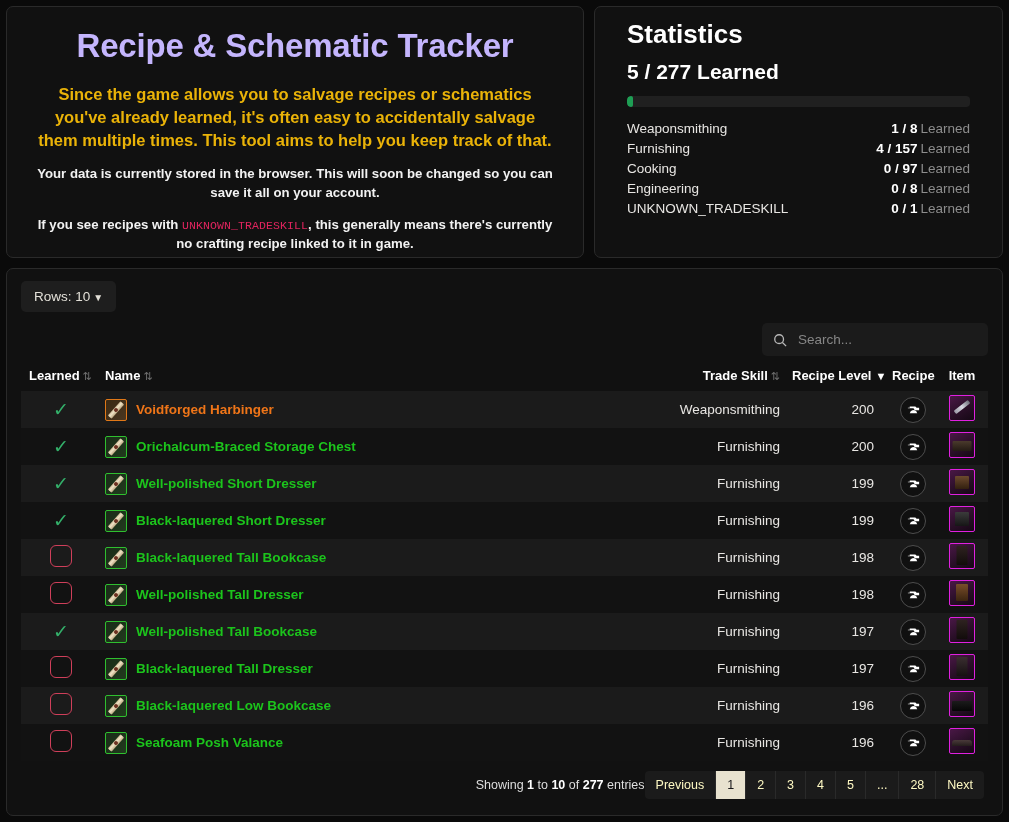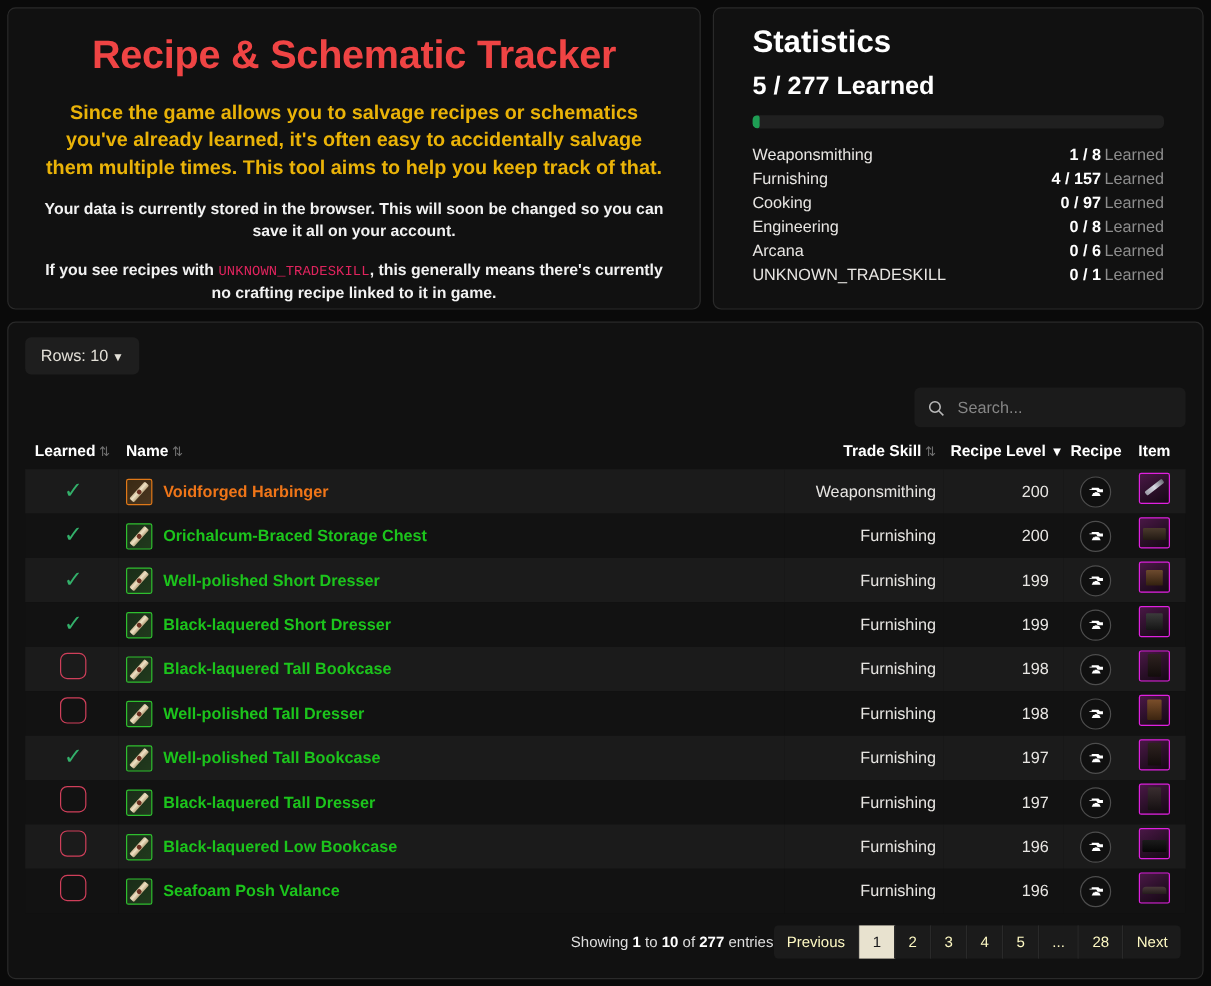--- a/index.html
+++ b/index.html
@@ -21,21 +21,21 @@
     border-radius: 7px;
   }
 
   
   .intro { width: 578px; padding: 14px 18px 10px 18px; text-align: center; }
   .intro h1 {
     margin: 6px 0 18px 0;
     font-size: 33px;
     font-weight: 700;
     letter-spacing: -0.2px;
-    color: #ef4444;
+    color: #c4b5fd;
   }
   .intro .lead {
     font-size: 16.5px;
     font-weight: 700;
     line-height: 1.38;
     color: #eab308;
     margin: 16px 8px 14px 8px;
   }
   .intro .sub {
     font-size: 13.2px;
@@ -282,24 +282,20 @@
           </div>
           <div class="skill-row">
             <span class="skill-name">Cooking</span>
             <span class="skill-val"><b>0 / 97</b><span class="muted">Learned</span></span>
           </div>
           <div class="skill-row">
             <span class="skill-name">Engineering</span>
             <span class="skill-val"><b>0 / 8</b><span class="muted">Learned</span></span>
           </div>
           <div class="skill-row">
-            <span class="skill-name">Arcana</span>
-            <span class="skill-val"><b>0 / 6</b><span class="muted">Learned</span></span>
-          </div>
-          <div class="skill-row">
             <span class="skill-name">UNKNOWN_TRADESKILL</span>
             <span class="skill-val"><b>0 / 1</b><span class="muted">Learned</span></span>
           </div>
         </div>
     </div>
 
   </div>
 
   <div class="panel table-panel">
 

